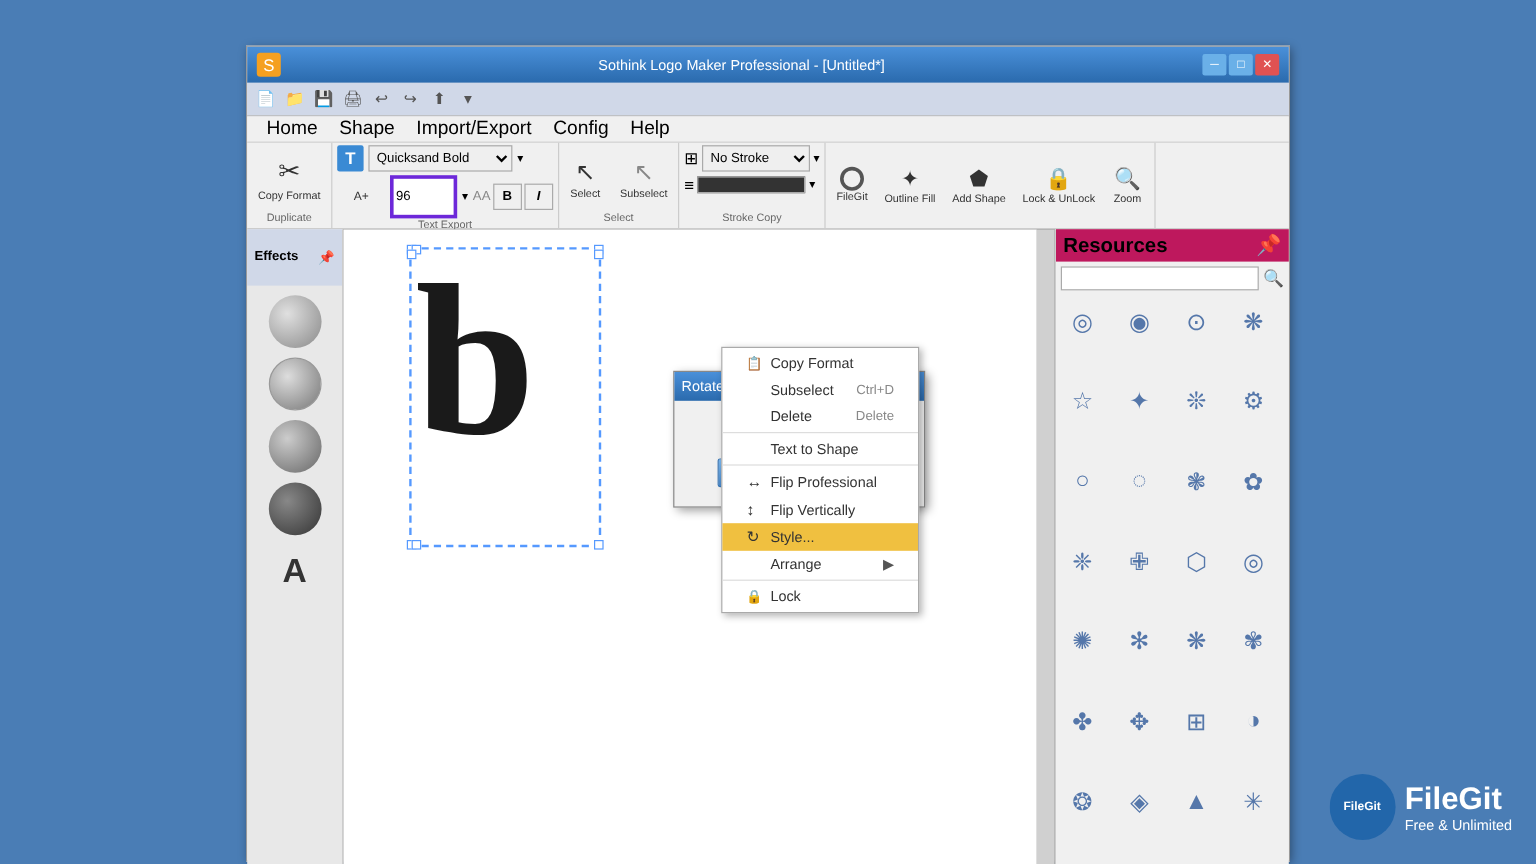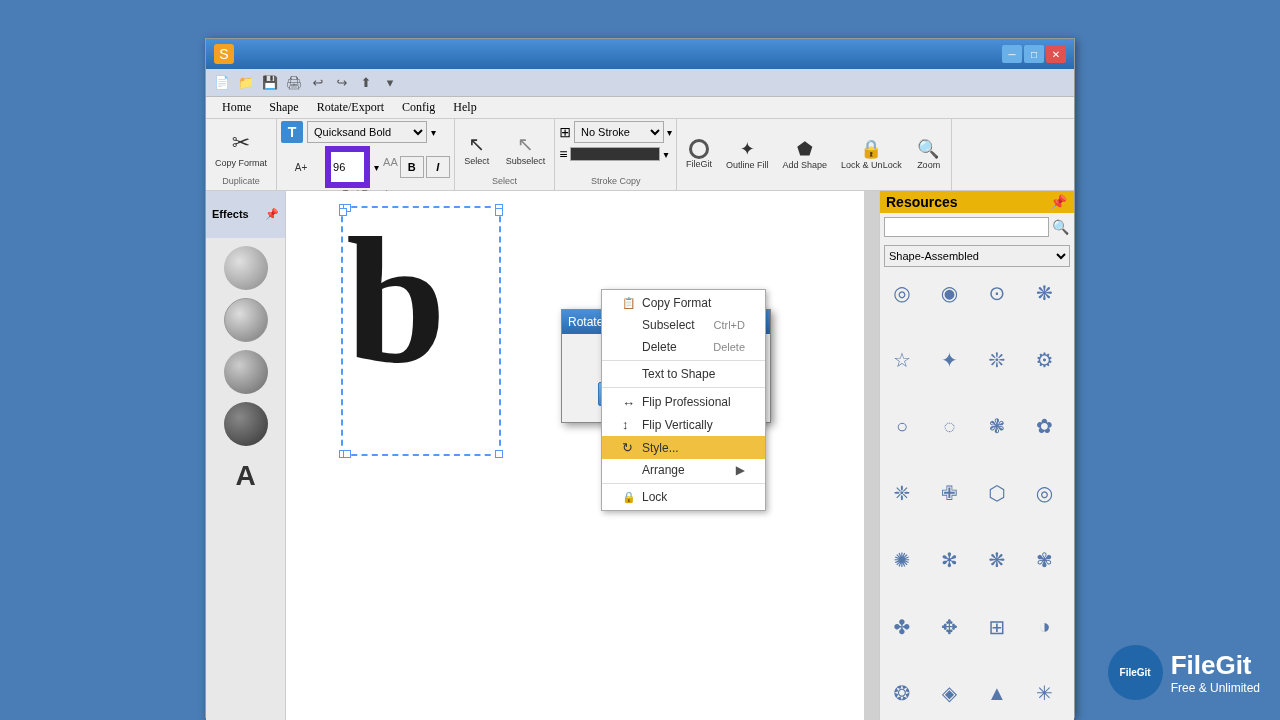--- a/index.html
+++ b/index.html
@@ -9,27 +9,27 @@
 
     .titlebar { background: linear-gradient(to bottom, #4a90d9, #2a6aad); height: 30px; display: flex; align-items: center; justify-content: space-between; padding: 0 8px; color: white; font-size: 12px; }
     .titlebar-title { flex: 1; text-align: center; font-size: 12px; }
     .titlebar-controls { display: flex; gap: 2px; }
     .titlebar-btn { width: 20px; height: 18px; border: none; cursor: pointer; font-size: 10px; display: flex; align-items: center; justify-content: center; border-radius: 2px; }
     .titlebar-btn.minimize { background: #6ab0e8; color: white; }
     .titlebar-btn.maximize { background: #6ab0e8; color: white; }
     .titlebar-btn.close { background: #e05252; color: white; }
 
     .menubar { background: #f0f0f0; height: 22px; display: flex; align-items: center; border-bottom: 1px solid #ccc; padding: 0 8px; gap: 2px; }
-    .menu-item { padding: 2px 8px; cursor: pointer; font-size: 12px; border-radius: 2px; font-family: Liberation Serif, serif; }
+    .menu-item { padding: 2px 8px; cursor: pointer; font-size: 16px; border-radius: 2px; }
     .toolbar-btn { display: flex; flex-direction: column; align-items: center; justify-content: center; padding: 2px 4px; cursor: pointer; border-radius: 3px; border: 1px solid transparent; min-width: 36px; height: 52px; font-size: 10px; color: #333; }
     .toolbar-icon { font-size: 20px; margin-bottom: 2px; }
     .toolbar-icon-text { font-size: 9px; }
 
     .font-selector { height: 22px; width: 120px; border: 1px solid #aaa; font-size: 11px; padding: 1px 2px; }
-    .font-size-selector { height: 22px; width: 45px; border: 6px solid #6d28d9; font-size: 11px; padding: 15px 2px; }
+    .font-size-selector { height: 22px; width: 56px; border: 3px solid #6d28d9; font-size: 11px; padding: 15px 2px; }
 
     .format-btn { height: 22px; width: 24px; border: 1px solid #aaa; background: #f0f0f0; cursor: pointer; font-weight: bold; font-size: 11px; }
 
     .stroke-selector { height: 22px; width: 90px; border: 1px solid #aaa; font-size: 11px; padding: 1px 2px; }
 
     .content-area { display: flex; height: calc(100% - 105px - 22px); }
 
     .left-panel { width: 80px; background: #e8e8e8; border-right: 1px solid #ccc; display: flex; flex-direction: column; }
     .effects-header { background: #d0d8e8; padding: 17px 6px; font-size: 11px; font-weight: bold; display: flex; justify-content: space-between; }
     .effect-items { display: flex; flex-direction: column; align-items: center; padding: 8px; gap: 8px; }
@@ -41,21 +41,21 @@
     .text-preview-item { width: 44px; height: 44px; display: flex; align-items: center; justify-content: center; font-size: 28px; font-weight: bold; color: #333; cursor: pointer; }
 
     .canvas-area { flex: 1; background: #777; position: relative; overflow: hidden; }
     .canvas-inner { position: absolute; top: 0; left: 0; right: 15px; bottom: 15px; background: white; margin: 0; }
     .text-b { position: absolute; top: 20px; left: 60px; font-size: 180px; font-weight: bold; color: #1a1a1a; font-family: serif; line-height: 1; }
     .selection-box { position: absolute; top: 15px; left: 55px; width: 160px; height: 250px; border: 2px dashed #5599ff; pointer-events: none; }
     .handle { position: absolute; width: 8px; height: 8px; background: white; border: 1px solid #5599ff; }
     .scrollbar-v { position: absolute; top: 0; right: 0; bottom: 15px; width: 15px; background: #d0d0d0; }
 
     .right-panel { width: 195px; background: #f0f0f0; border-left: 1px solid #ccc; }
-    .resources-header { background: #eab308; padding: 3px 6px; font-size: 14px; font-weight: bold; display: flex; justify-content: space-between; align-items: center; }
+    .resources-header { background: #be185d; padding: 3px 6px; font-size: 17px; font-weight: bold; display: flex; justify-content: space-between; align-items: center; }
     .resources-search { padding: 4px; display: flex; gap: 4px; align-items: center; }
     .resources-search input { flex: 1; height: 20px; border: 1px solid #aaa; padding: 1px 4px; font-size: 11px; }
     .shape-type-selector { margin: 4px; height: 22px; width: calc(100% - 8px); border: 1px solid #aaa; font-size: 11px; }
     .shapes-grid { display: grid; grid-template-columns: repeat(4, 1fr); gap: 4px; padding: 4px; overflow-y: auto; height: calc(100% - 80px); }
     .shape-item { width: 36px; height: 36px; display: flex; align-items: center; justify-content: center; cursor: pointer; border: 1px solid transparent; border-radius: 3px; font-size: 20px; color: #5577aa; }
 
     
     .context-menu { position: absolute; top: 250px; left: 395px; width: 165px; background: white; border: 1px solid #aaa; box-shadow: 2px 2px 6px rgba(0,0,0,0.3); z-index: 100; padding: 2px 0; }
     .ctx-item { padding: 4px 20px; cursor: pointer; font-size: 12px; display: flex; align-items: center; justify-content: space-between; color: #333; }
     .ctx-item.highlighted { background: #f0c040; }
@@ -90,20 +90,21 @@
   </style>
 </head>
 <body>
 
 <div class="window">
 
   <div class="titlebar">
     <div style="display:flex;align-items:center;gap:6px;">
       <div style="width:20px;height:20px;background:#f5a020;border-radius:3px;display:flex;align-items:center;justify-content:center;font-size:14px;color:white;">S</div>
     </div>
+    <div class="titlebar-title">Sothink Logo Maker Professional - [Untitled*]</div>
     <div class="titlebar-controls">
       <button class="titlebar-btn minimize">─</button>
       <button class="titlebar-btn maximize">□</button>
       <button class="titlebar-btn close">✕</button>
     </div>
   </div>
 
   <div class="quick-access">
     <button class="qa-btn">📄</button>
     <button class="qa-btn">📁</button>
@@ -111,21 +112,21 @@
     <button class="qa-btn">🖨</button>
     <button class="qa-btn">↩</button>
     <button class="qa-btn">↪</button>
     <button class="qa-btn">⬆</button>
     <button class="qa-btn">▾</button>
   </div>
 
   <div class="menubar">
     <div class="menu-item">Home</div>
     <div class="menu-item">Shape</div>
-    <div class="menu-item">Rotate/Export</div>
+    <div class="menu-item">Import/Export</div>
     <div class="menu-item">Config</div>
     <div class="menu-item">Help</div>
   </div>
 
   <div class="toolbar-row" style="background:#f0f0f0;border-bottom:1px solid #ccc;">
 
     <div class="section-wrap">
       <div class="section-top">
         <div class="toolbar-btn" style="min-width:52px;">
           <div class="toolbar-icon" style="font-size:22px;">✂</div>
@@ -143,21 +144,21 @@
             <option>Quicksand Bold</option>
           </select>
           <span style="font-size:10px;">▾</span>
         </div>
         <div style="display:flex;align-items:center;gap:4px;">
           <div class="toolbar-btn" style="min-width:40px;height:28px;flex-direction:row;font-size:10px;">
             <span>A+</span>
           </div>
           <input type="text" class="font-size-selector" value="96" style="">
           <span style="font-size:10px;">▾</span>
-          <div style="display:flex;align-items:flex-start;gap:2px;">
+          <div style="display:flex;align-items:center;gap:2px;">
             <span style="font-size:11px;color:#888;">AA</span>
             <button class="format-btn">B</button>
             <button class="format-btn" style="font-style:italic;">I</button>
           </div>
         </div>
       </div>
       <div class="section-label">Text Export</div>
     </div>
 
     <div class="section-wrap">
@@ -256,25 +257,20 @@
 
     <div class="right-panel">
       <div class="resources-header">
         <span>Resources</span>
         <span>📌</span>
       </div>
       <div class="resources-search">
         <input type="text" style="flex: 1 1 0%; height: 20px; border: 1px solid rgb(170, 170, 170); font-size: 11px; padding: 1px 4px;">
         <span style="cursor:pointer;font-size:14px;">🔍</span>
       </div>
-      <select class="shape-type-selector">
-        <option>Shape-Assembled</option>
-        <option>Shape-Basic</option>
-        <option>Shape-Complex</option>
-      </select>
       <div class="shapes-grid">
 
         <div class="shape-item">◎</div>
         <div class="shape-item">◉</div>
         <div class="shape-item">⊙</div>
         <div class="shape-item">❋</div>
 
         <div class="shape-item">☆</div>
         <div class="shape-item">✦</div>
         <div class="shape-item">❊</div>

